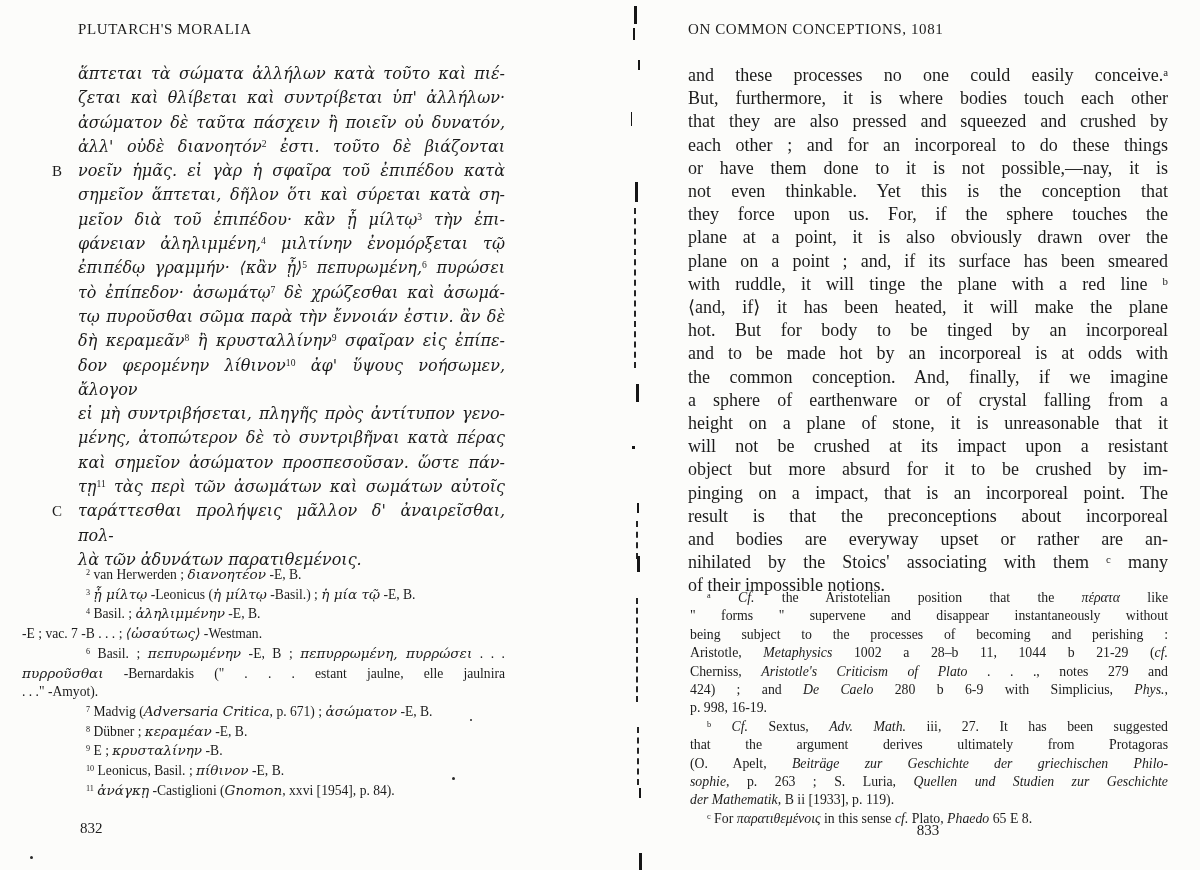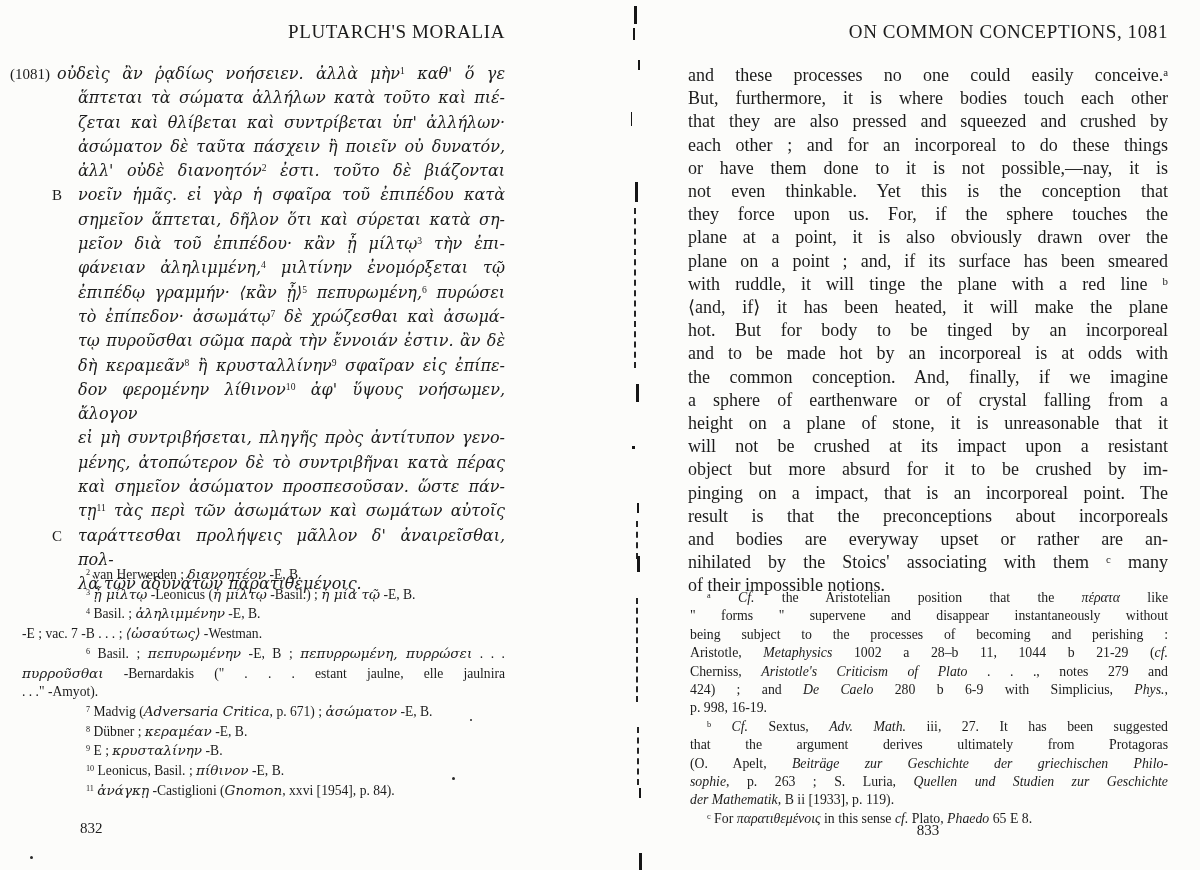--- a/index.html
+++ b/index.html
@@ -3,21 +3,21 @@
 <meta charset="utf-8">
 <style>
   html,body{margin:0;padding:0;}
   body{
     width:1200px;height:870px;position:relative;overflow:hidden;
     background:#fcfcfa;color:#1b1b1b;
     font-family:"Liberation Serif",serif;
   }
   .abs{position:absolute;}
   .running-head{
-    top:21px;text-align:right;font-size:19px;letter-spacing:0.6px;
+    top:21px;text-align:left;font-size:15px;letter-spacing:0.6px;
     font-weight:normal;white-space:nowrap;
   }
   .textblock .line{
     position:relative;display:block;
     text-align:justify;text-align-last:justify;
   }
   .textblock .line.e{text-align-last:left;}
   .line.hang{margin-left:-21px;}
   .marg{position:absolute;top:0;font-style:normal;
         font-family:"Liberation Serif",serif;font-size:15px;}
@@ -54,21 +54,20 @@
   .mark{position:absolute;background:#161616;}
   .mark.dash{background:transparent;border-left:2px dashed #242424;width:0 !important;}
   .speck{position:absolute;background:#2a2a2a;border-radius:50%;}
 </style>
 </head>
 <body>
 
 <div class="abs running-head" style="left:78px;width:427px;">PLUTARCH'S MORALIA</div>
 
 <div class="abs textblock greek">
-    <div class="line hang"><span class="marg far">(1081)</span><span>οὐδεὶς ἂν ῥᾳδίως νοήσειεν. ἀλλὰ μὴν<sup>1</sup> καθ' ὅ γε</span></div>
     <div class="line"><span>ἅπτεται τὰ σώματα ἀλλήλων κατὰ τοῦτο καὶ πιέ-</span></div>
     <div class="line"><span>ζεται καὶ θλίβεται καὶ συντρίβεται ὑπ' ἀλλήλων·</span></div>
     <div class="line"><span>ἀσώματον δὲ ταῦτα πάσχειν ἢ ποιεῖν οὐ δυνατόν,</span></div>
     <div class="line"><span>ἀλλ' οὐδὲ διανοητόν<sup>2</sup> ἐστι. τοῦτο δὲ βιάζονται</span></div>
     <div class="line"><span class="marg near">B</span><span>νοεῖν ἡμᾶς. εἰ γὰρ ἡ σφαῖρα τοῦ ἐπιπέδου κατὰ</span></div>
     <div class="line"><span>σημεῖον ἅπτεται, δῆλον ὅτι καὶ σύρεται κατὰ ση-</span></div>
     <div class="line"><span>μεῖον διὰ τοῦ ἐπιπέδου· κἂν ᾖ μίλτῳ<sup>3</sup> τὴν ἐπι-</span></div>
     <div class="line"><span>φάνειαν ἀληλιμμένη,<sup>4</sup> μιλτίνην ἐνομόρξεται τῷ</span></div>
     <div class="line"><span>ἐπιπέδῳ γραμμήν· ⟨κἂν ᾖ⟩<sup>5</sup> πεπυρωμένη,<sup>6</sup> πυρώσει</span></div>
     <div class="line"><span>τὸ ἐπίπεδον· ἀσωμάτῳ<sup>7</sup> δὲ χρώζεσθαι καὶ ἀσωμά-</span></div>
@@ -115,21 +114,21 @@
     <div class="line"><span>with ruddle, it will tinge the plane with a red line <sup>b</sup></span></div>
     <div class="line"><span>⟨and, if⟩ it has been heated, it will make the plane</span></div>
     <div class="line"><span>hot. But for body to be tinged by an incorporeal</span></div>
     <div class="line"><span>and to be made hot by an incorporeal is at odds with</span></div>
     <div class="line"><span>the common conception. And, finally, if we imagine</span></div>
     <div class="line"><span>a sphere of earthenware or of crystal falling from a</span></div>
     <div class="line"><span>height on a plane of stone, it is unreasonable that it</span></div>
     <div class="line"><span>will not be crushed at its impact upon a resistant</span></div>
     <div class="line"><span>object but more absurd for it to be crushed by im-</span></div>
     <div class="line"><span>pinging on a impact, that is an incorporeal point. The</span></div>
-    <div class="line"><span>result is that the preconceptions about incorporeals</span></div>
+    <div class="line"><span>result is that the preconceptions about incorporeal</span></div>
     <div class="line"><span>and bodies are everyway upset or rather are an-</span></div>
     <div class="line"><span>nihilated by the Stoics' associating with them <sup>c</sup> many</span></div>
     <div class="line e"><span>of their impossible notions.</span></div>
   </div>
 
 <div class="abs textblock footnotes">
     <div class="line ind"><span><sup>a</sup> <i>Cf.</i> the Aristotelian position that the <i>πέρατα</i> like</span></div>
     <div class="line"><span>" forms " supervene and disappear instantaneously without</span></div>
     <div class="line"><span>being subject to the processes of becoming and perishing :</span></div>
     <div class="line"><span>Aristotle, <i>Metaphysics</i> 1002 a 28–b 11, 1044 b 21-29 (<i>cf.</i></span></div>

